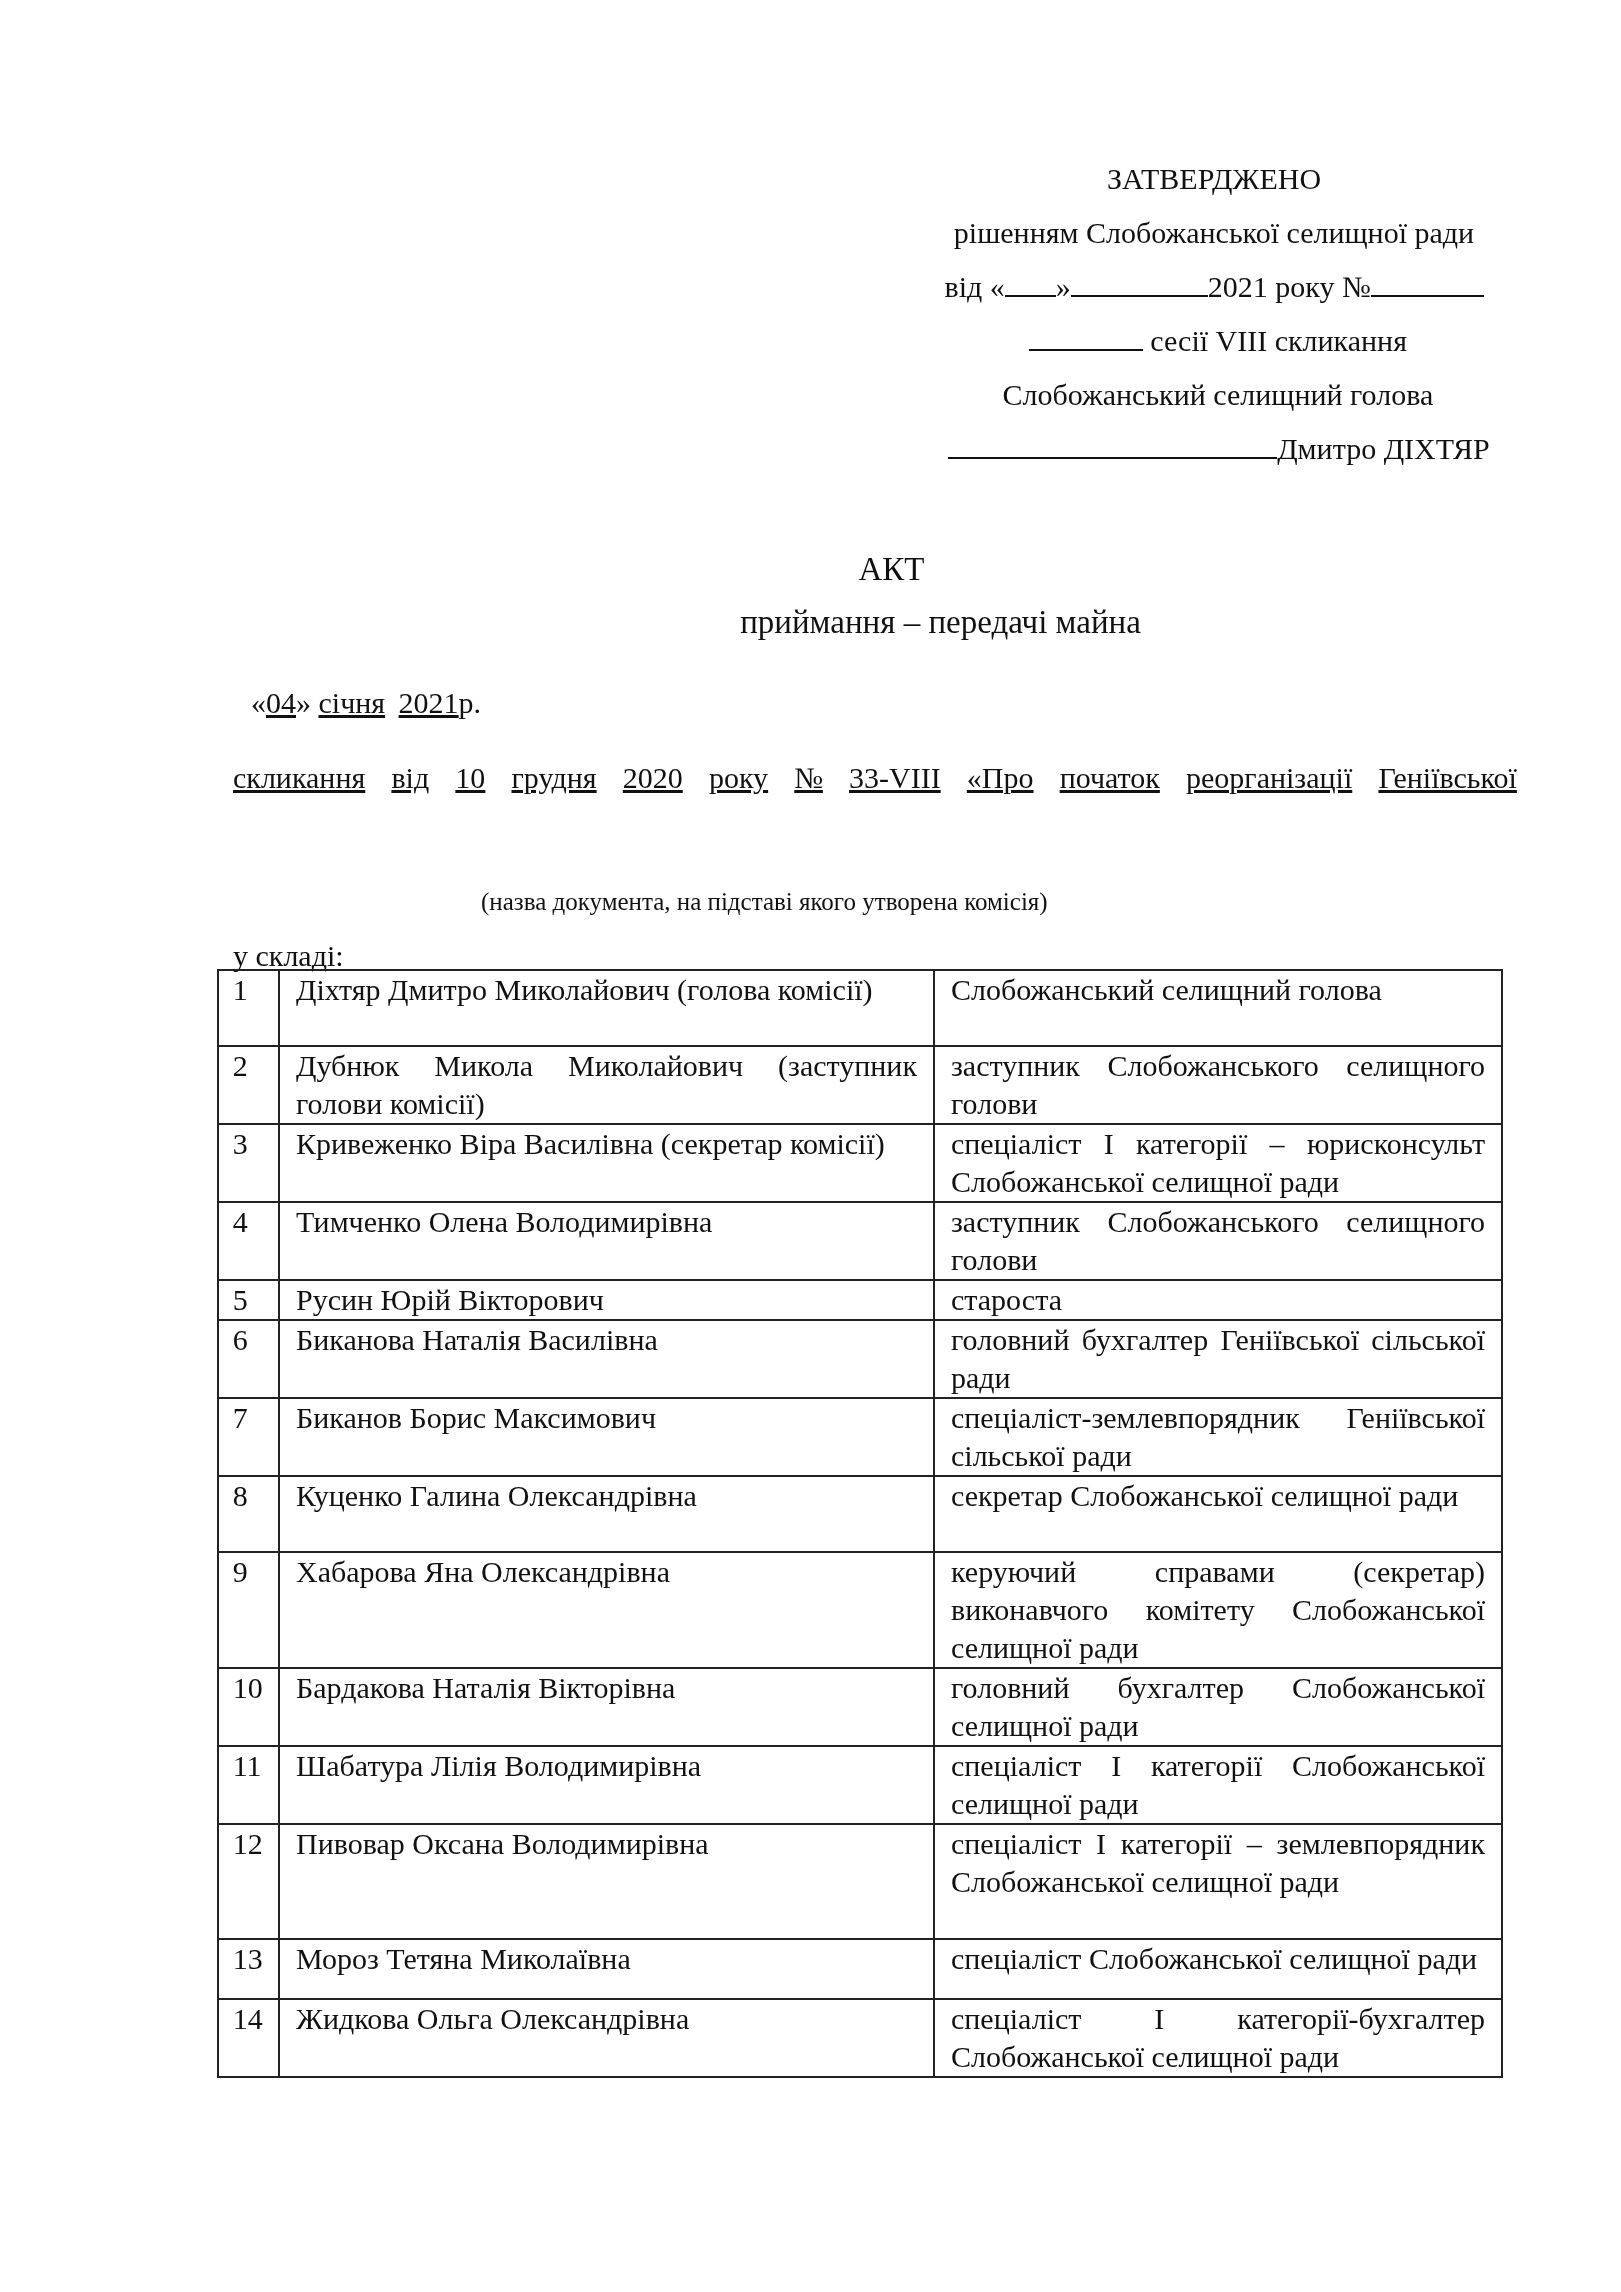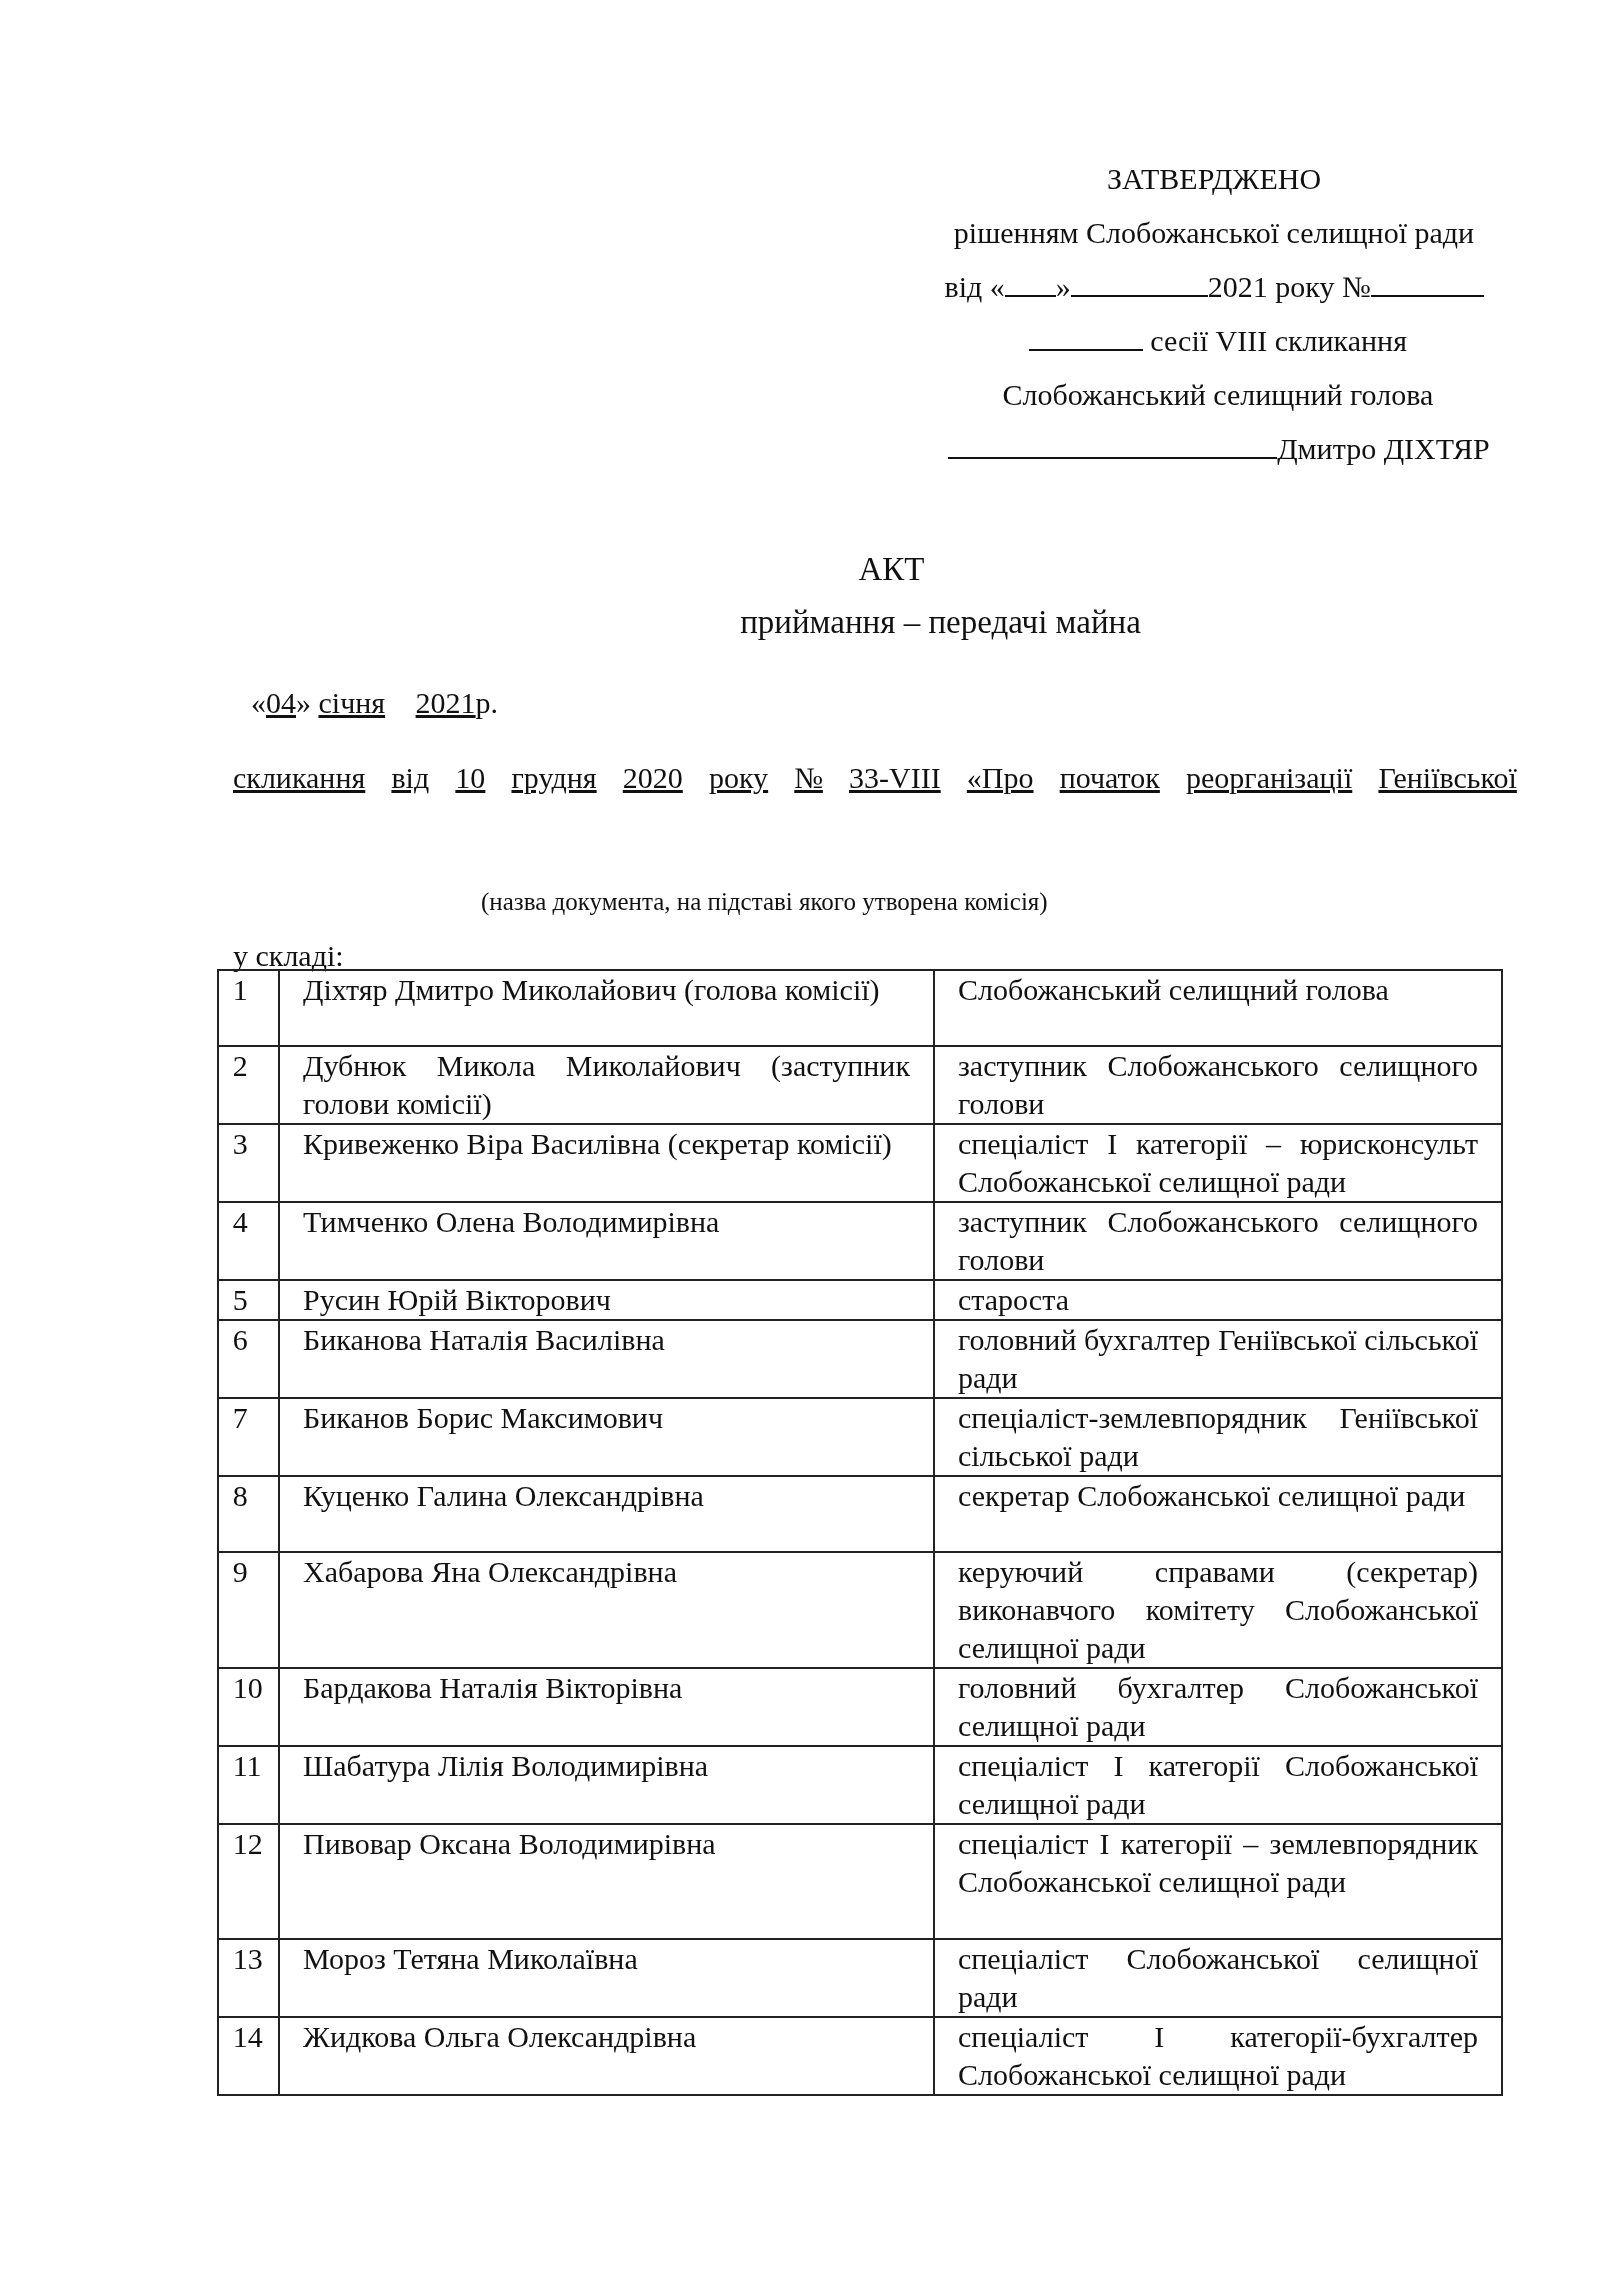--- a/index.html
+++ b/index.html
@@ -21,21 +21,21 @@
     .para .row { display: flex; justify-content: space-between; white-space: nowrap; }
     .para .row span { display: inline-block; }
     .para .fill { flex: 1; border-bottom: 2px solid #111; margin-bottom: 7.8px; margin-left: 2px; }
     .caption { left: 481px; top: 888px; font-size: 25px; }
     .in-composition { left: 233px; top: 939px; font-size: 30px; }
     table.members {
       position: absolute; left: 217px; top: 969px; width: 1284px;
       border-collapse: collapse; table-layout: fixed;
       font-size: 30px; line-height: 38px;
     }
-    table.members td { border: 2px solid #222; vertical-align: top; padding: 0 23px; }
+    table.members td { border: 2px solid #222; vertical-align: top; padding: 0 16px; }
     table.members td.num { width: 33px; padding: 0 0 0 13.7px; word-break: break-all; white-space: normal; }
     table.members col.c1 { width: 61px; }
     table.members col.c2 { width: 655px; }
     table.members col.c3 { width: 568px; }
     td.just { text-align: justify; text-align-last: left; }
   </style>
 </head>
 <body>
 
 <div class="approval">
@@ -53,21 +53,21 @@
     <span style="display:inline-block;width:9.8px"></span><span class="blank" style="width:329px"></span><span>Дмитро  ДІХТЯР</span>
   </div>
 </div>
 
 <div class="title akt">АКТ</div>
 <div class="title sub">приймання – передачі майна</div>
 
 <div class="abs date-line">
   <span>«</span><span class="u">04</span><span>»</span>
   <span class="u">січня</span>
-  <span class="u" style="margin-left:23px">2021</span><span>р.</span>
+  <span class="u" style="margin-left:6px">2021</span><span>р.</span>
 </div>
 
 <div class="para">
   <div class="row">
     <span class="u">скликання</span>
     <span class="u">від</span>
     <span class="u">10</span>
     <span class="u">грудня</span>
     <span class="u">2020</span>
     <span class="u">року</span>

